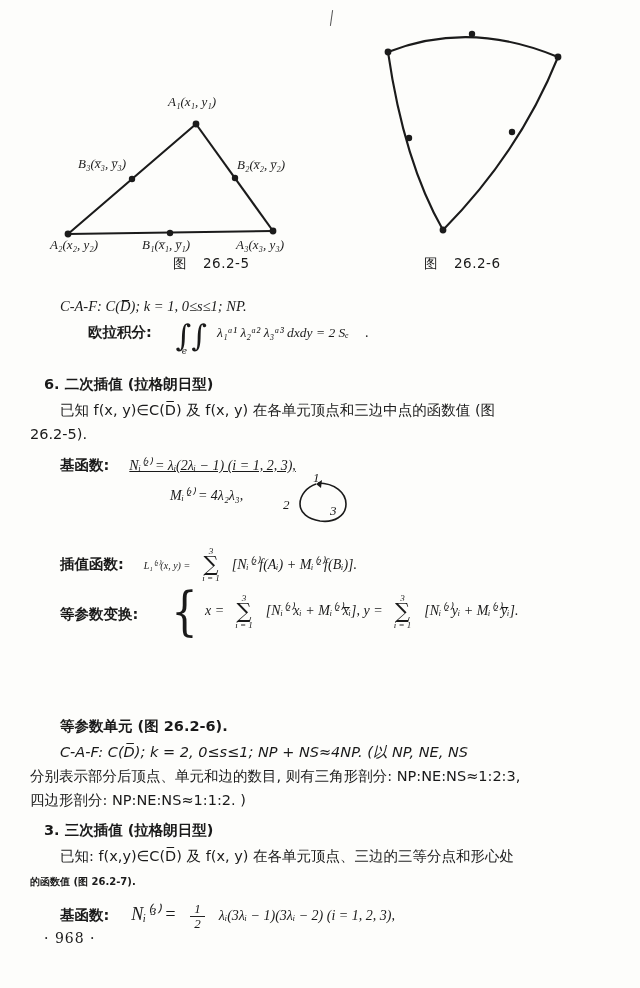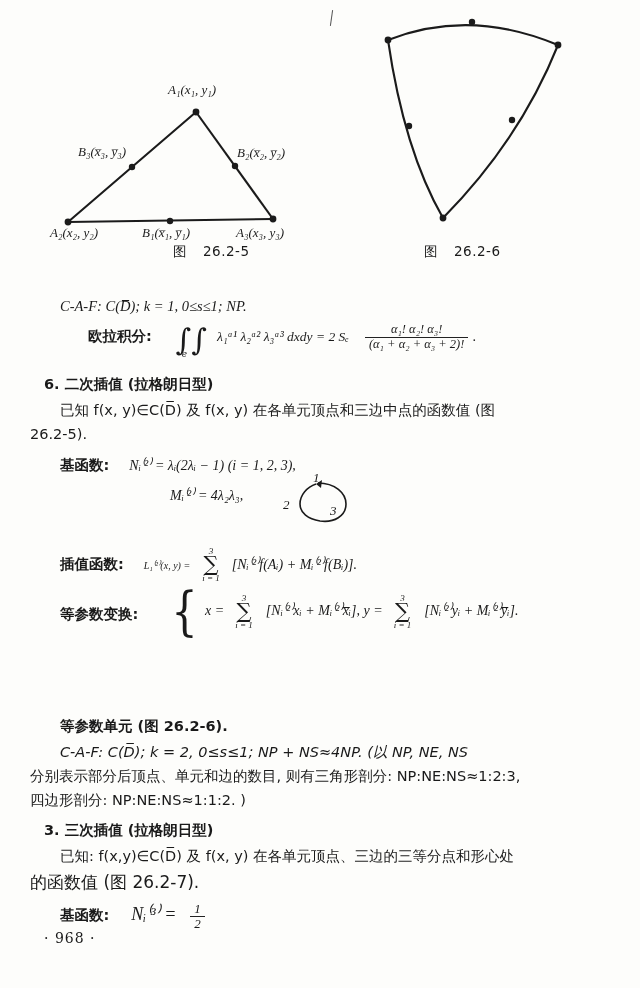--- a/index.html
+++ b/index.html
@@ -18,21 +18,21 @@
   .page {
     position: absolute;
     inset: 0;
     
     background: #fdfdfb;
   }
   
   .figures {
     position: absolute;
     left: 0;
-    top: 0;
+    top: 12px;
     width: 536px;
     height: 275px;
   }
   .fig-svg {
     position: absolute;
     left: 0;
     top: 0;
   }
   .fig-cap {
     position: absolute;
@@ -220,42 +220,38 @@
 
     <div class="row" style="left:60px; top:48px;margin-left:28px;">
       <span class="cjk" style="font-size:14.5px;">欧拉积分:</span>
       <span style="display:inline-block; width:16px;"></span>
       <span class="iint">
         <span>∫∫</span>
         <span class="sublim it">e</span>
       </span>
       <span class="it" style="font-size:13.5px; margin-left:6px;">λ₁ᵅ¹ λ₂ᵅ² λ₃ᵅ³  dxdy = 2 Sₑ</span>
       <span style="display:inline-block; width:8px;"></span>
-      <span class="frac">
-        <span class="num it">α₁! α₂! α₃!</span>
-        <span class="den it">(α₁ + α₂ + α₃ + 2)!</span>
-      </span>
       <span style="font-size:14px;">.</span>
     </div>
 
     <div class="row" style="left:44px; top:100px;">
       <span class="cjk" style="font-size:14.5px;">6. 二次插值 (拉格朗日型)</span>
     </div>
 
     <div class="row" style="left:60px; top:126px;">
       <span class="cjk-n" style="font-size:14.5px;">已知  f(x, y)∈C(D̅) 及 f(x, y) 在各单元顶点和三边中点的函数值 (图</span>
     </div>
     <div class="row" style="left:30px; top:150px;">
       <span class="cjk-n" style="font-size:14.5px;">26.2-5).</span>
     </div>
 
     <div class="row" style="left:60px; top:180px;">
       <span class="cjk" style="font-size:14.5px;">基函数:</span>
       <span style="display:inline-block; width:12px;"></span>
-      <span class="it" style="font-size:14px;">Nᵢ⁽²⁾ = λᵢ(2λᵢ − 1)   (i = 1, 2, 3),</span>
+      <span class="it" style="font-size:14px;text-decoration:underline;">Nᵢ⁽²⁾ = λᵢ(2λᵢ − 1)   (i = 1, 2, 3),</span>
     </div>
 
     <div class="row" style="left:170px; top:210px;">
       <span class="it" style="font-size:14px;">Mᵢ⁽²⁾ = 4λ₂λ₃,</span>
     </div>
 
     <svg class="circ-arrow" style="left:278px; top:196px;" width="80" height="56">
       <path d="M40,12 C57,12 68,22 68,33 C68,45 56,52 42,50 C30,48 22,42 22,33 C22,24 29,16 38,13" fill="none" stroke="#1b1b1b" stroke-width="1.6"></path>
       <path d="M38,13 L44,9 L43,17 Z" fill="#1b1b1b"></path>
     </svg>
@@ -332,32 +328,33 @@
     </div>
 
     <div class="row" style="left:44px; top:546px;">
       <span class="cjk" style="font-size:14.5px;">3. 三次插值 (拉格朗日型)</span>
     </div>
 
     <div class="row" style="left:60px; top:572px;">
       <span class="cjk-n" style="font-size:14.5px;">已知: f(x,y)∈C(D̅) 及 f(x, y) 在各单元顶点、三边的三等分点和形心处</span>
     </div>
     <div class="row" style="left:30px; top:596px;">
-      <span class="cjk-n" style="font-size:17px;">的函数值 (图 26.2-7).</span>
+      <span class="cjk-n" style="font-size:10px;font-weight:bold;">的函数值 (图 26.2-7).</span>
     </div>
 
     <div class="row" style="left:60px; top:626px;">
       <span class="cjk" style="font-size:14.5px;">基函数:</span>
       <span style="display:inline-block; width:14px;"></span>
       <span class="it" style="font-size:18px;">Nᵢ⁽³⁾ =</span>
       <span style="display:inline-block; width:6px;"></span>
       <span class="frac" style="font-size:13px;">
         <span class="num it">1</span>
         <span class="den it">2</span>
       </span>
       <span style="display:inline-block; width:6px;"></span>
+      <span class="it" style="font-size:14px;">λᵢ(3λᵢ − 1)(3λᵢ − 2)  (i = 1, 2, 3),</span>
     </div>
 
   </div>
 
   <div class="pagenum">· 968 ·</div>
 
 </div>
 
 </body></html>

